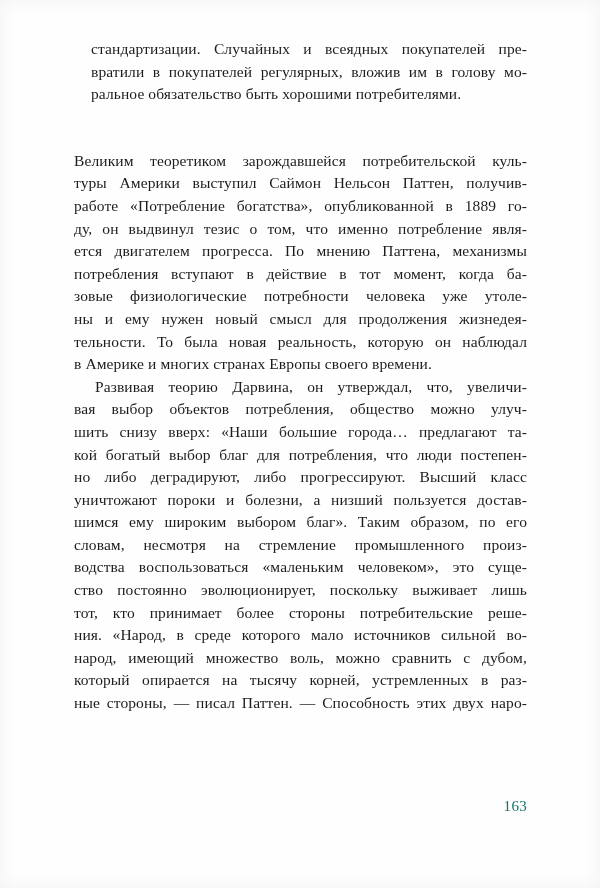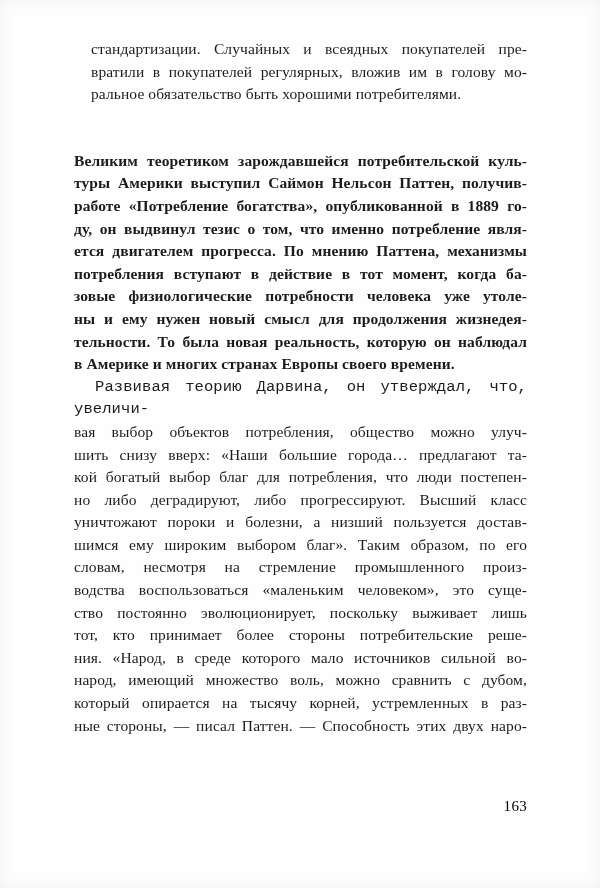--- a/index.html
+++ b/index.html
@@ -38,34 +38,32 @@
   .para.para-end .line:last-child {
     text-align-last: left;
   }
   
   .para.fragment {
     padding-left: 17px;
   }
   
   .para.section-start {
     margin-top: 44px;
-    font-weight: bold;
   }
   
   .para.indent-first .line:first-child {
     text-indent: 21px;
-    font-family: Liberation Mono, monospace;
   }
   .page-number {
     position: absolute;
     top: 798px;
     right: 73px;
     font-size: 15px;
     letter-spacing: 0.3px;
-    color: #000000;
+    color: #0f766e;
   }
 </style>
 </head>
 <body>
 
 <div class="book-page">
 
   <div class="text-area">
 
     <div class="para fragment para-end">

